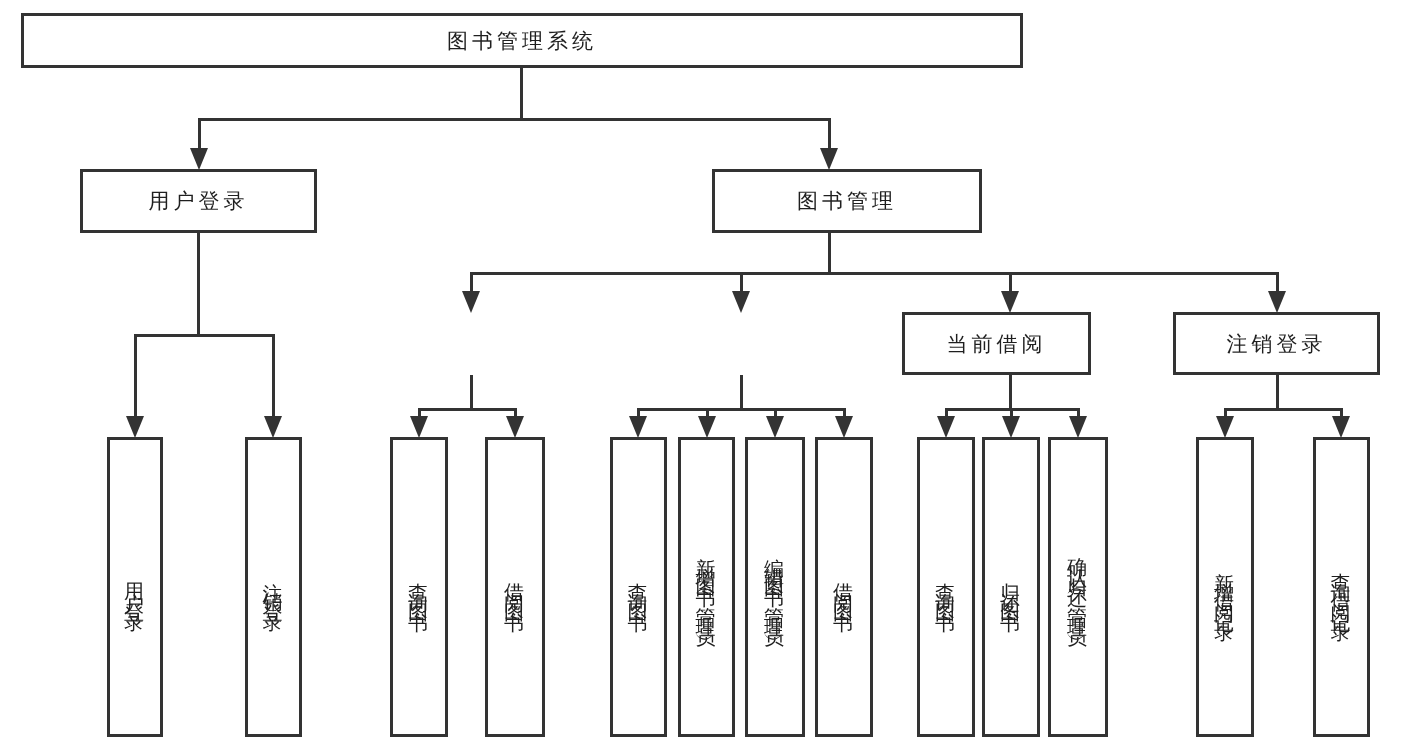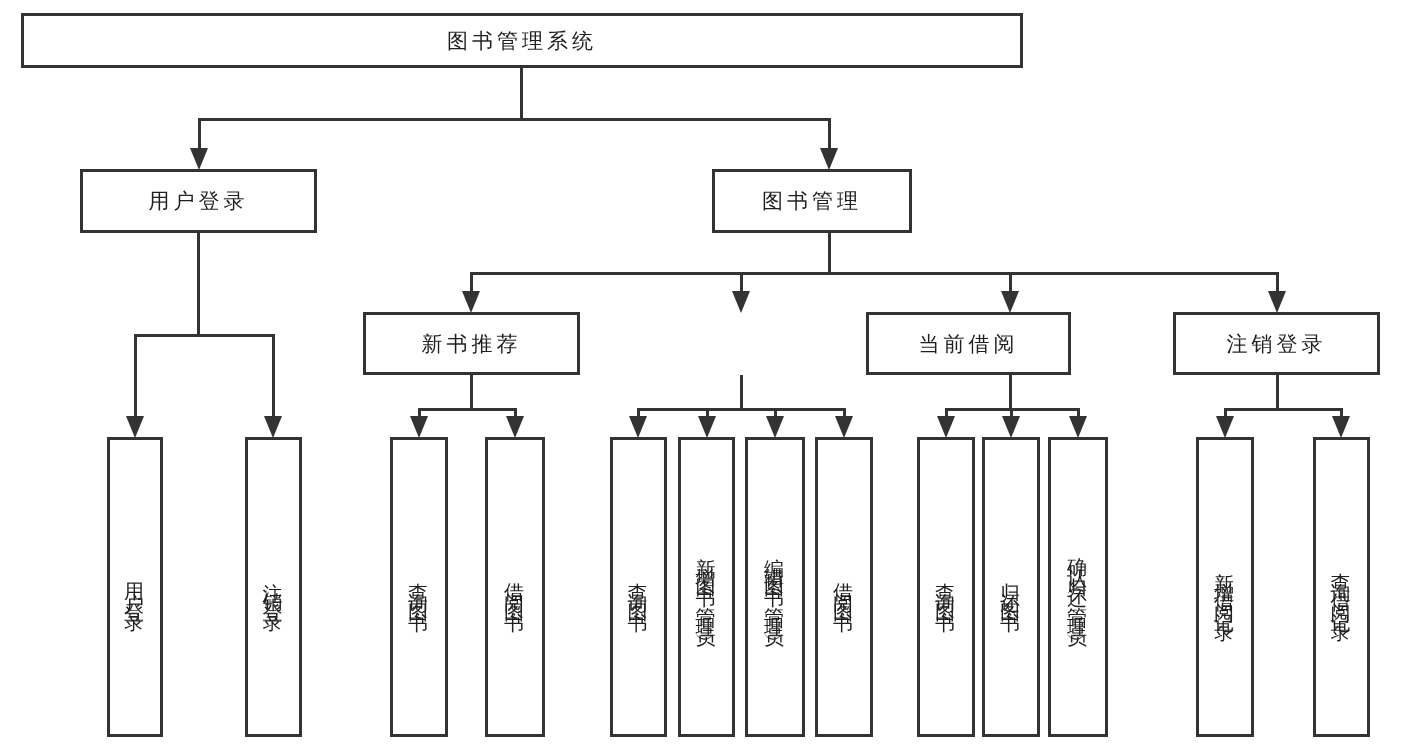--- a/index.html
+++ b/index.html
@@ -115,28 +115,25 @@
       <div class="tri" style="left: 1332px; top: 416px;"></div>
     </div>
 
   <div class="node hbox" style="left:21px;top:13px;width:1002px;height:55px">
     <span class="lbl">图书管理系统</span>
   </div>
 
   <div class="node hbox" style="left:80px;top:169px;width:237px;height:64px">
     <span class="lbl">用户登录</span>
   </div>
-  <div class="node hbox" style="left:712px;top:169px;width:200px;height:64px">
+  <div class="node hbox" style="left:712px;top:169px;width:270px;height:64px">
     <span class="lbl">图书管理</span>
   </div>
 
-  <div class="node hbox" style="left:363px;top:312px;width:217px;height:63px">
-    <span class="lbl">新书推荐</span>
-  </div>
-  <div class="node hbox" style="left:866px;top:312px;width:205px;height:63px">
+  <div class="node hbox" style="left:902px;top:312px;width:189px;height:63px">
     <span class="lbl">当前借阅</span>
   </div>
   <div class="node hbox" style="left:1173px;top:312px;width:207px;height:63px">
     <span class="lbl">注销登录</span>
   </div>
 
   <div class="node vbox" style="left:107px;top:437px;width:56px;height:300px">
     <span class="lbl">用户登录</span>
   </div>
   <div class="node vbox" style="left:245px;top:437px;width:57px;height:300px">

